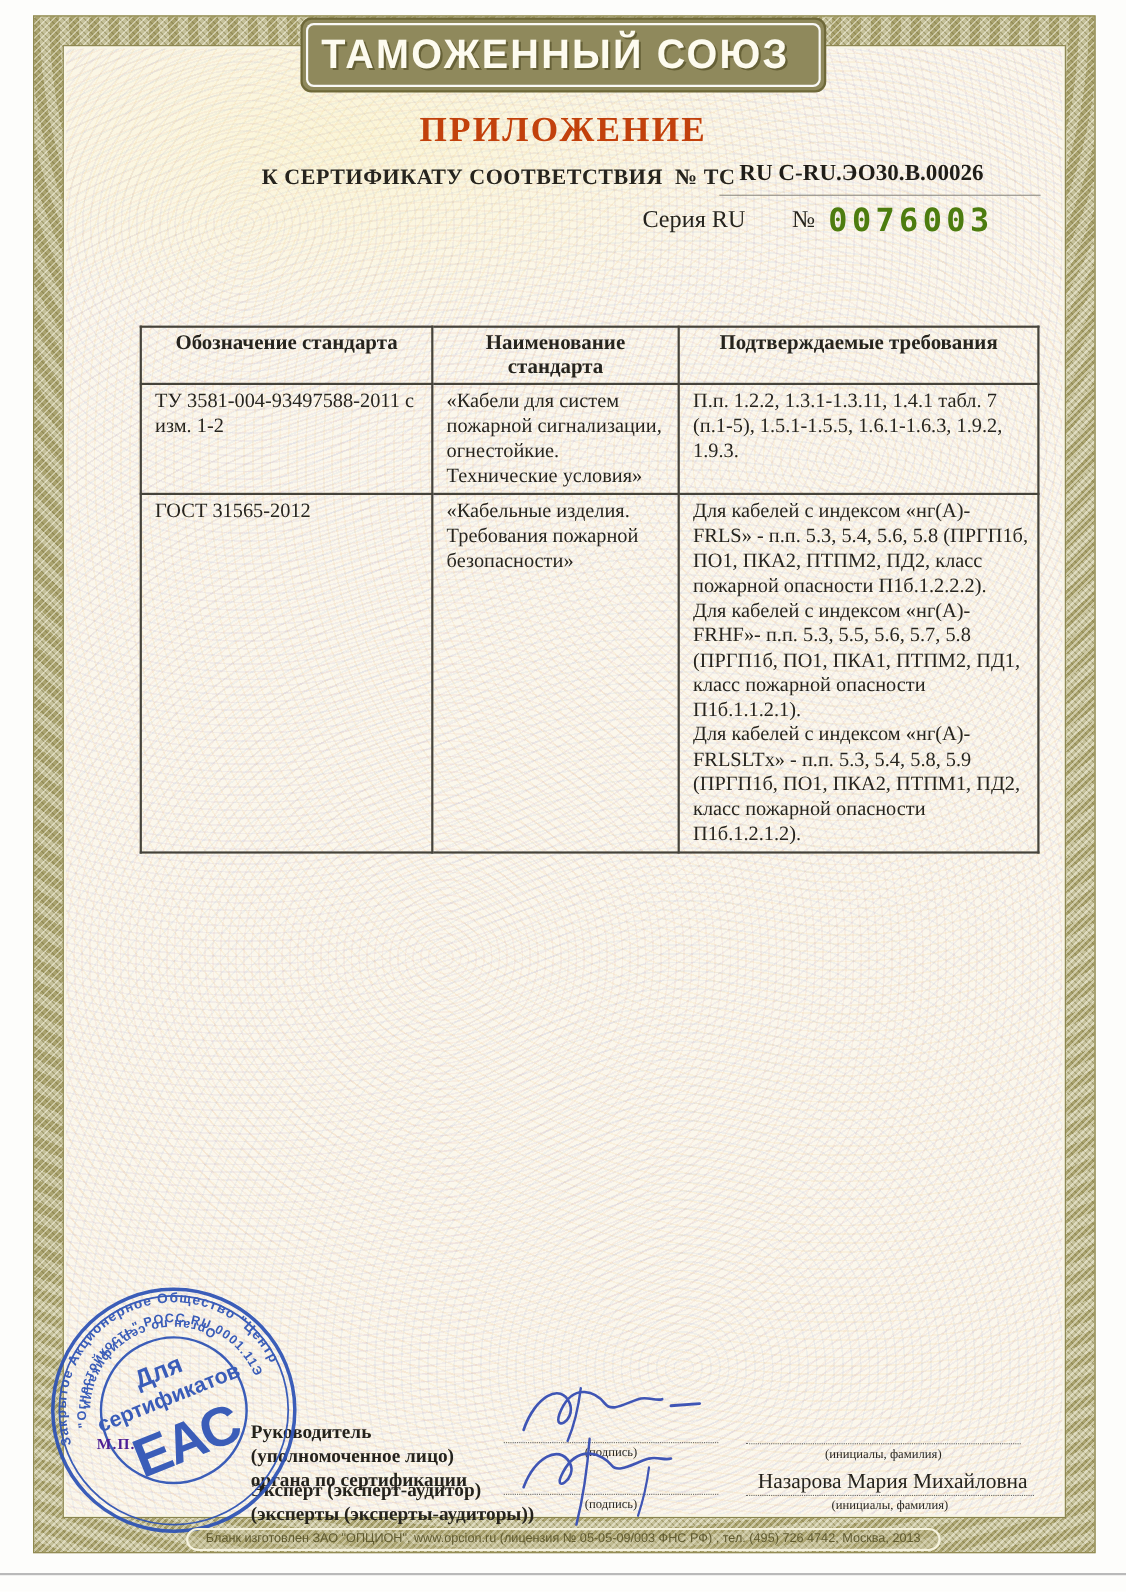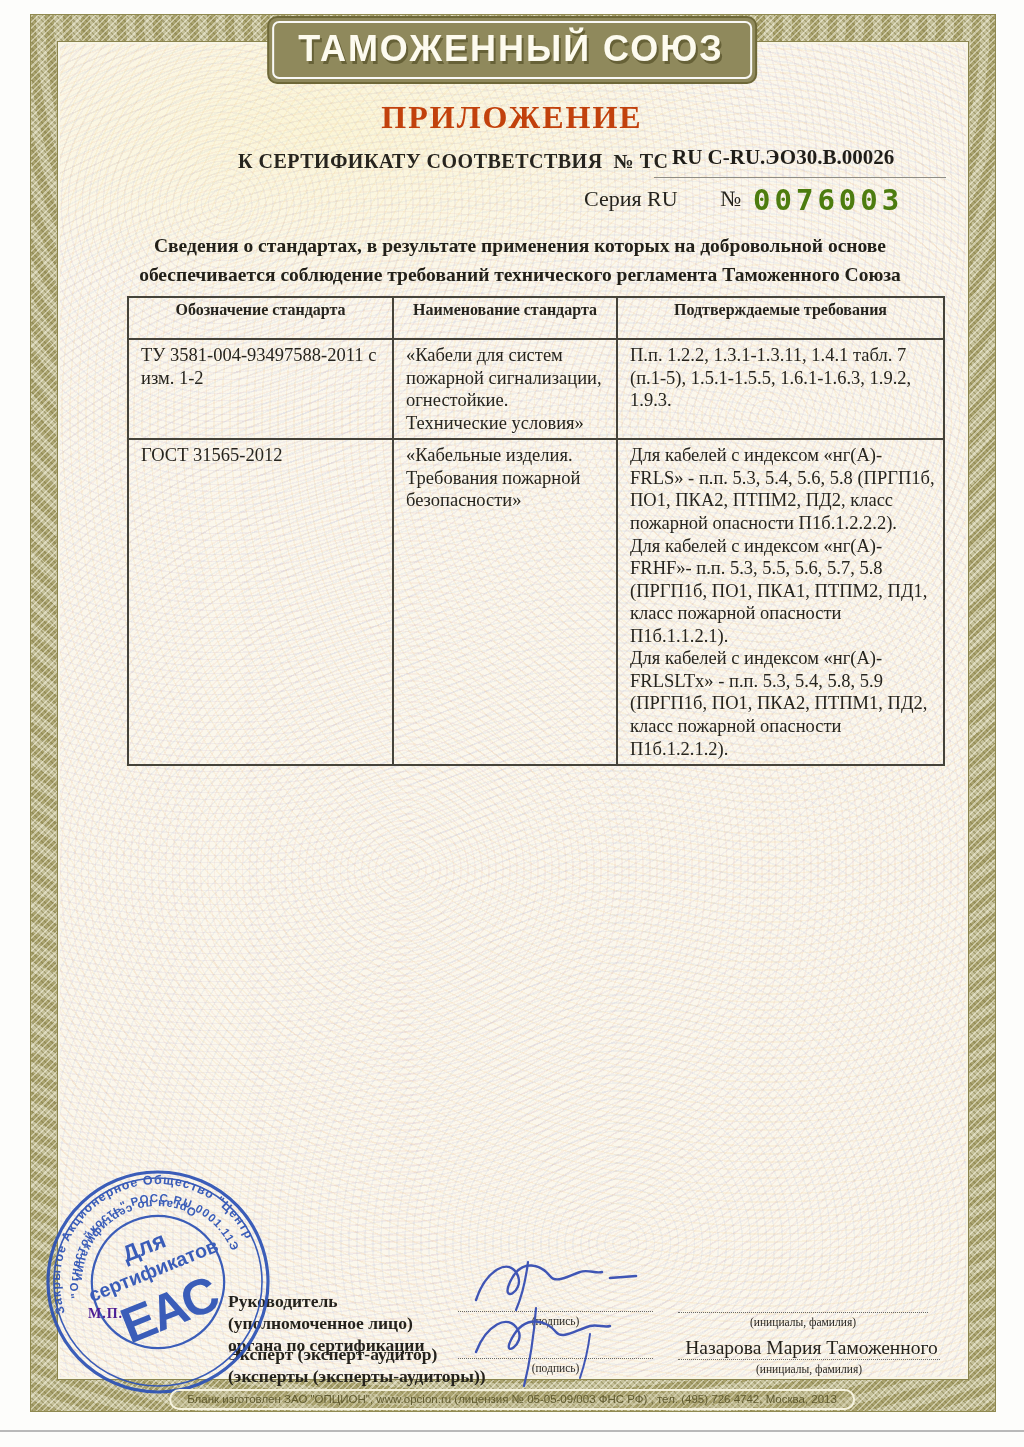--- a/index.html
+++ b/index.html
@@ -31,21 +31,21 @@
       #fbf7ec;
   }
 
   
   .banner {
     position:absolute; left:50%; top:16px; transform:translateX(-50%);
     z-index:6; background:#8f895c; border:2px solid #6e6838; border-radius:10px; padding:3px;
   }
   .banner-in {
     border:2px solid rgba(255,255,255,.95); border-radius:7px;
-    padding:5px 26px 7px 24px; background:#8f895c;
+    padding:5px 26px 7px 12px; background:#8f895c;
   }
   .banner-in span{
     display:block; font-family:"Liberation Sans",sans-serif; font-weight:bold;
     font-size:36px; letter-spacing:2px; color:#fdfbef; white-space:nowrap;
     text-shadow:2px 2px 0 rgba(70,64,25,.55); transform:scaleY(1.04);
   }
 
   
   .title {
     position:absolute; left:0; width:100%; top:99px; text-align:center; z-index:4;
@@ -74,21 +74,21 @@
 
   
   .std-table {
     position:absolute; left:127px; top:296px; width:816px; z-index:4;
     border-collapse:collapse; table-layout:fixed; font-size:18.5px; color:#26241e;
   }
   .std-table col:nth-child(1){ width:265px; }
   .std-table col:nth-child(2){ width:224px; }
   .std-table col:nth-child(3){ width:327px; }
   .std-table th, .std-table td { border:2px solid #45433a; vertical-align:top; }
-  .std-table th { font-size:16px; font-weight:bold; text-align:center; padding:3px 6px; height:42px; }
+  .std-table th { font-size:19px; font-weight:bold; text-align:center; padding:3px 6px; height:42px; }
   .std-table td { padding:4px 8px 4px 12px; line-height:1.22;border-radius:25px; }
   .row-first td { height:90px; }
   .row-second td { height:250px; }
   .req p { margin:0; }
 
   
   .stamp { position:absolute; left:40px; top:1164px; width:236px; height:236px; z-index:6;
            transform:rotate(-22deg); opacity:.92; }
   .mp {
     position:absolute; left:88px; top:1306px; z-index:7;
@@ -141,21 +141,20 @@
   </div>
 
   <div class="title">ПРИЛОЖЕНИЕ</div>
   <div class="subtitle">К СЕРТИФИКАТУ СООТВЕТСТВИЯ  № ТС</div>
   <div class="cert-no">RU C-RU.ЭО30.В.00026</div>
   <div class="cert-line"></div>
   <div class="series-label">Серия RU</div>
   <div class="num-sign">№</div>
   <div class="serial">0076003</div>
 
-  <div class="intro">Сведения о стандартах, в результате применения которых на добровольной основе обеспечивается соблюдение требований технического регламента Таможенного Союза</div>
 
   <table class="std-table">
     <colgroup>
         <col>
         <col>
         <col>
       </colgroup>
     <tbody>
         <tr>
       <th>Обозначение стандарта</th>
@@ -207,21 +206,21 @@
 
   <div class="sig-label lbl1">Руководитель (уполномоченное лицо) органа по сертификации</div>
   <div class="sig-line sline1"></div>
   <div class="caption cap-s1">(подпись)</div>
   <div class="sig-line nline1"></div>
   <div class="caption cap-n1">(инициалы, фамилия)</div>
 
   <div class="sig-label lbl2">Эксперт (эксперт-аудитор) (эксперты (эксперты-аудиторы))</div>
   <div class="sig-line sline2"></div>
   <div class="caption cap-s2">(подпись)</div>
-  <div class="sig-name name2">Назарова Мария Таможенного</div>
+  <div class="sig-name name2">Назарова Мария Михайловна</div>
   <div class="sig-line nline2"></div>
   <div class="caption cap-n2">(инициалы, фамилия)</div>
 
   <svg class="autograph auto1" width="200" height="62" viewBox="0 0 200 62">
     <path d="M8,48 C18,18 42,4 50,24 C56,40 32,52 42,30 C54,4 74,14 82,24 C88,32 100,24 112,20 C120,17 128,22 134,20" fill="none" stroke="#3f55b5" stroke-width="2.4" stroke-linecap="round"></path>
     <path d="M60,10 C58,26 54,44 48,58" fill="none" stroke="#3f55b5" stroke-width="2.2" stroke-linecap="round"></path>
     <path d="M142,26 L168,24" fill="none" stroke="#3f55b5" stroke-width="2.6" stroke-linecap="round"></path>
   </svg>
   <svg class="autograph auto2" width="200" height="92" viewBox="0 0 200 92">
     <path d="M6,52 C16,26 38,12 48,30 C56,44 30,60 42,38 C56,12 78,22 86,32 C92,40 106,30 120,26 C128,24 134,28 140,26" fill="none" stroke="#3f55b5" stroke-width="2.4" stroke-linecap="round"></path>

